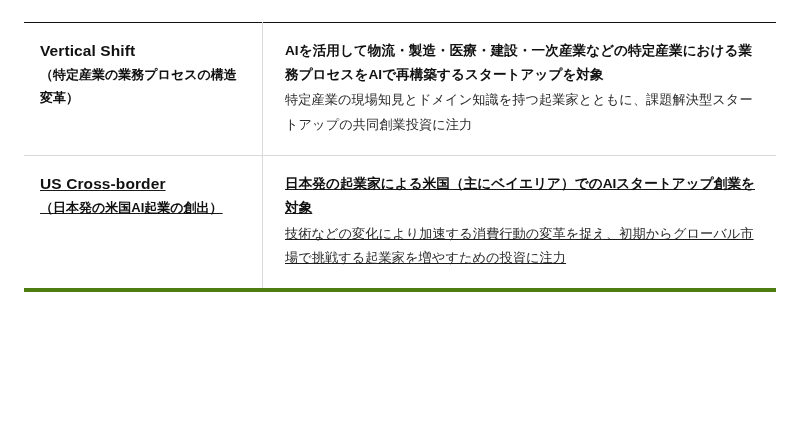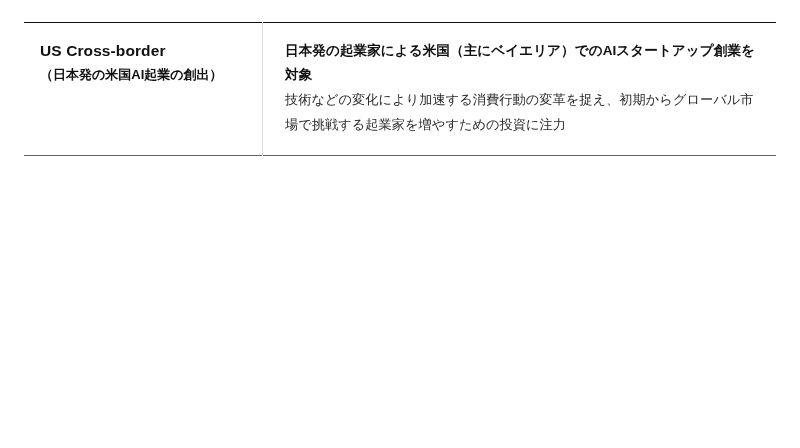--- a/index.html
+++ b/index.html
@@ -28,21 +28,22 @@
     border-collapse: collapse;
     table-layout: fixed;
   }
   table.focus-table tr {
     border-top: 1px solid #d9d9d9;
   }
   table.focus-table tr:first-child {
     border-top: 1px solid #111111;
   }
   table.focus-table tr.last-row {
-    border-bottom: 1px solid #4d7c0f;
+    border-bottom: 4px solid #4d7c0f;
+    text-decoration: underline;
   }
   td {
     vertical-align: top;
     padding: 16px 0 18px 0;
   }
   td.label-cell {
     width: 208px;
     padding-right: 14px;
     border-right: 1px solid #d9d9d9;
     padding-left: 16px;
@@ -80,20 +81,30 @@
     margin-top: 1px;
     letter-spacing: 0.05px;
   }
 </style>
 </head>
 <body>
 
 <div class="sheet">
   <table class="focus-table">
     <tbody>
+      <tr>
+        <td class="label-cell">
+          <div class="cat-title">Vertical Shift</div>
+          <div class="cat-sub">（特定産業の業務プロセスの構造変革）</div>
+        </td>
+        <td class="desc-cell">
+          <div class="desc-head">AIを活用して物流・製造・医療・建設・一次産業などの特定産業における業務プロセスをAIで再構築するスタートアップを対象</div>
+          <div class="desc-body">特定産業の現場知見とドメイン知識を持つ起業家とともに、課題解決型スタートアップの共同創業投資に注力</div>
+        </td>
+      </tr>
       <tr class="last-row">
         <td class="label-cell">
           <div class="cat-title">US Cross-border</div>
           <div class="cat-sub">（日本発の米国AI起業の創出）</div>
         </td>
         <td class="desc-cell">
           <div class="desc-head">日本発の起業家による米国（主にベイエリア）でのAIスタートアップ創業を対象</div>
           <div class="desc-body">技術などの変化により加速する消費行動の変革を捉え、初期からグローバル市場で挑戦する起業家を増やすための投資に注力</div>
         </td>
       </tr>

